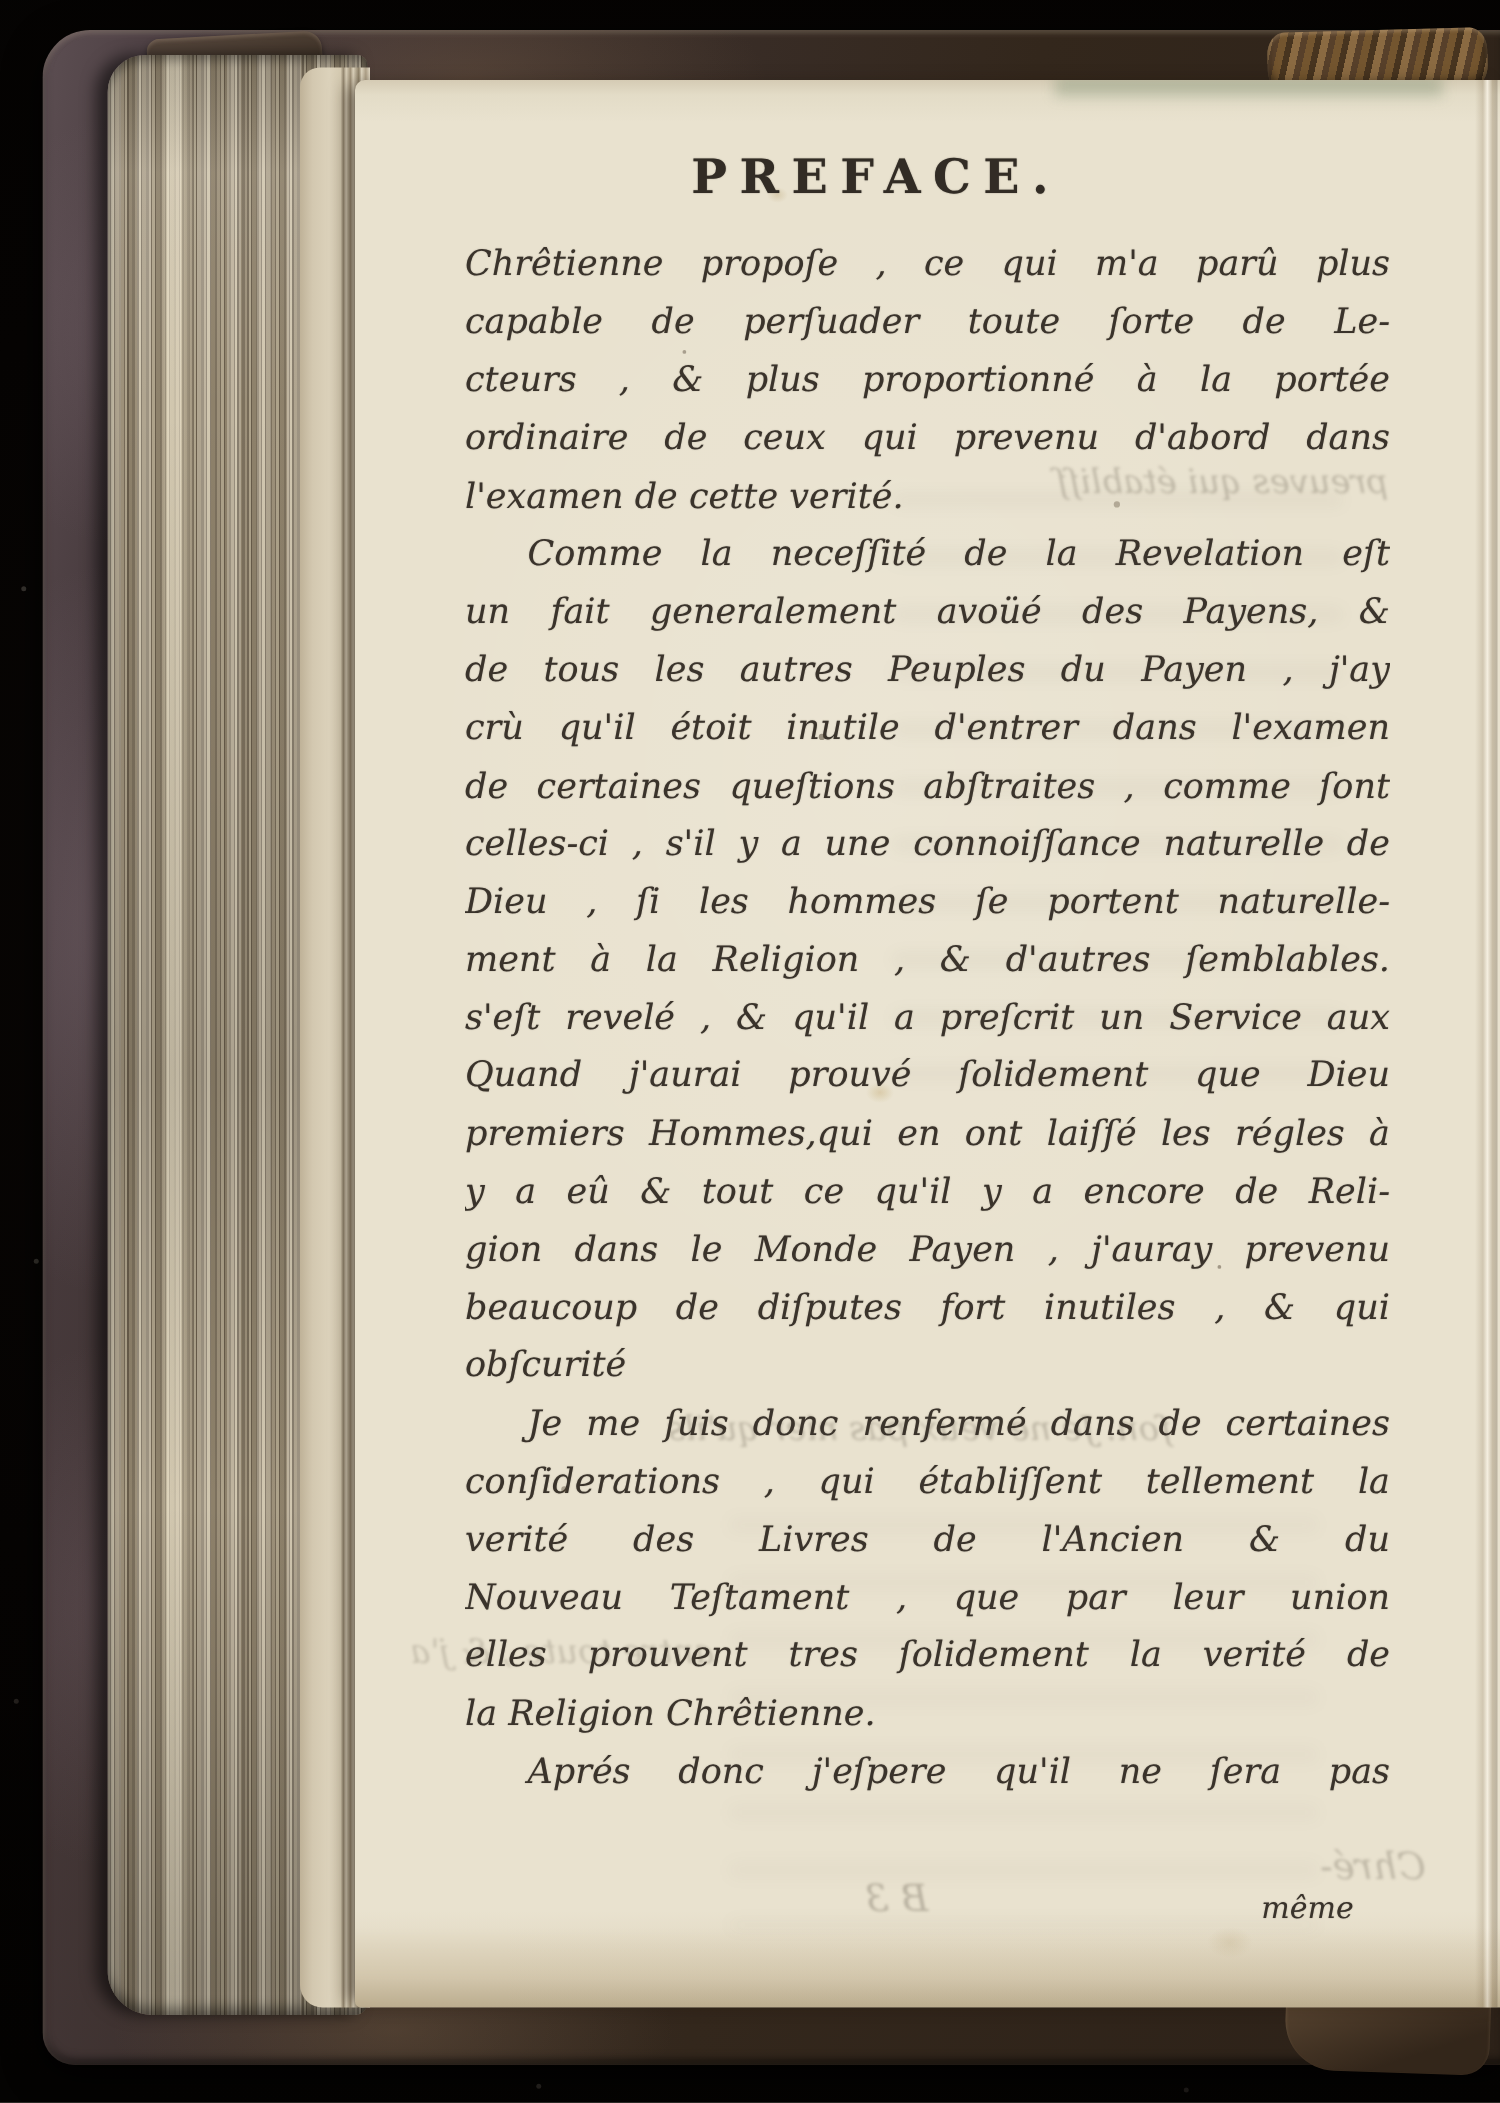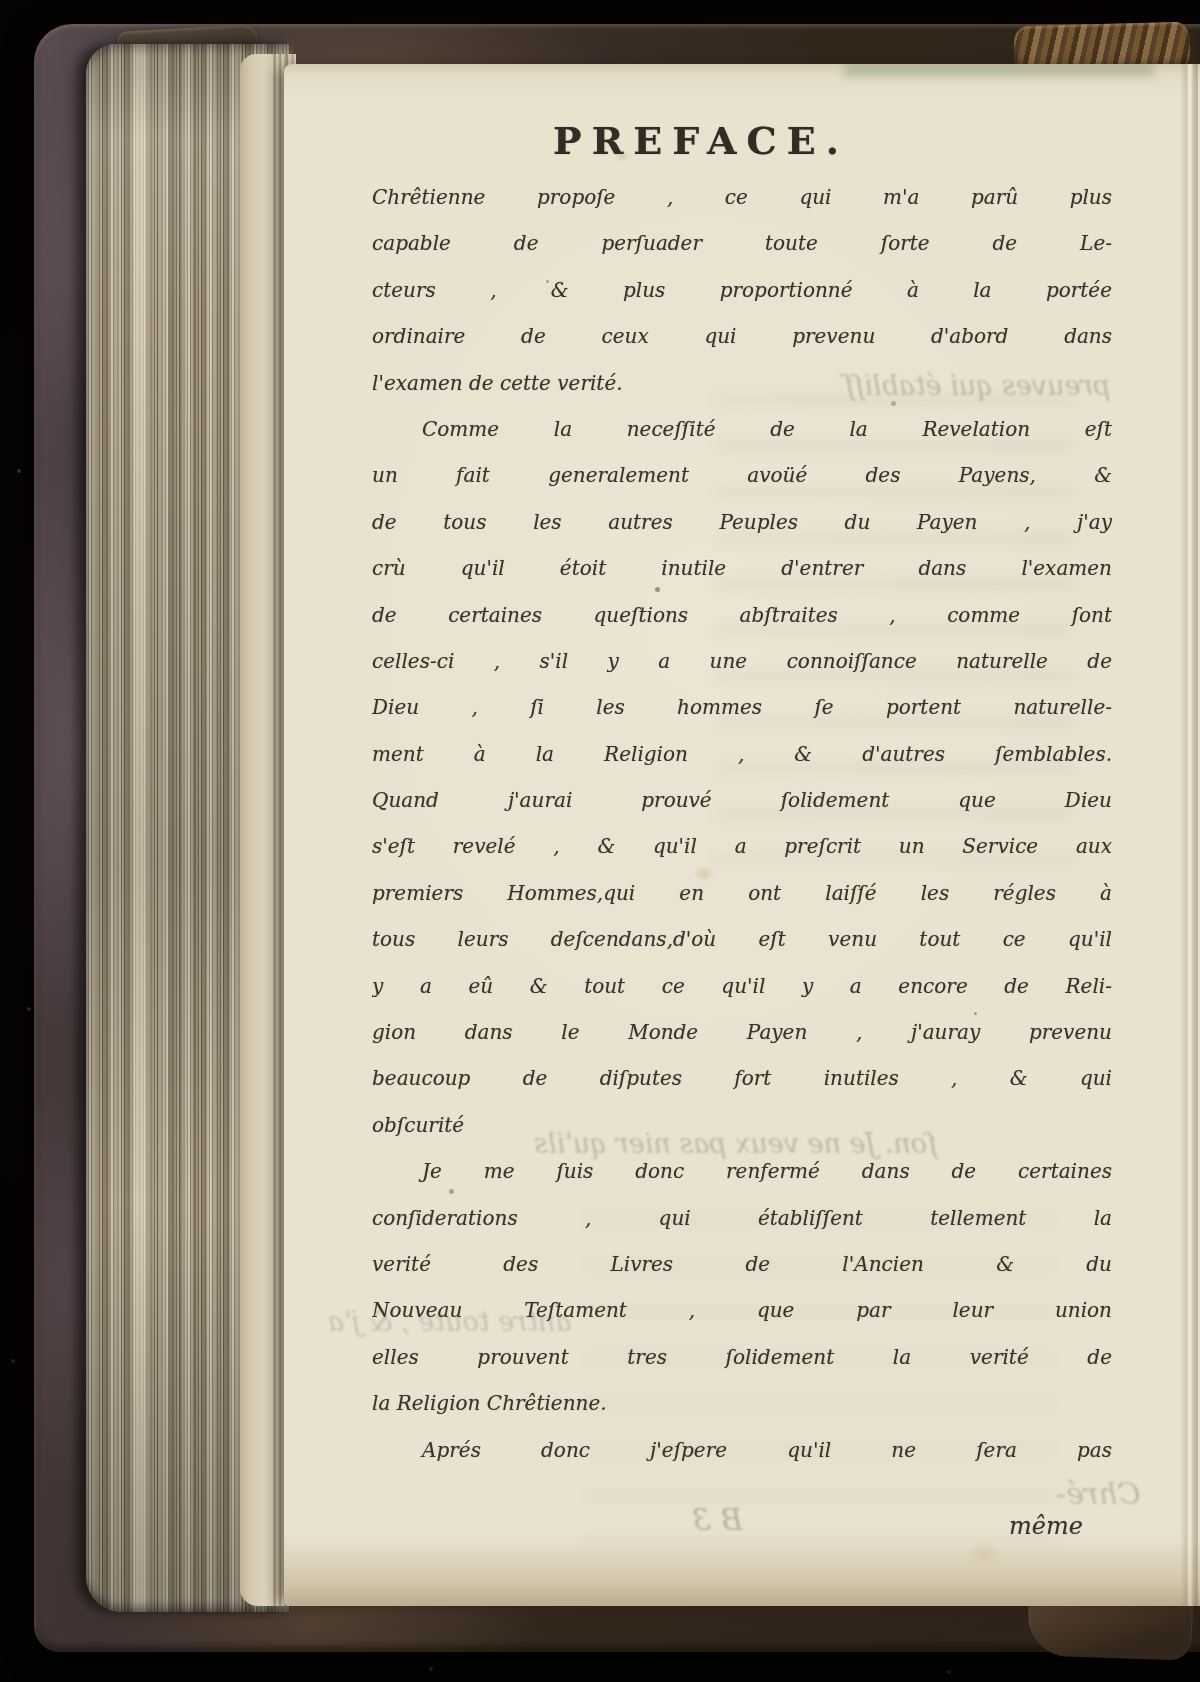--- a/index.html
+++ b/index.html
@@ -89,22 +89,22 @@
     background:rgba(104,126,96,.32);filter:blur(5px);
   }
   
   .title{
     position:absolute;left:62px;top:58px;width:700px;margin:0;
     font-family:"DejaVu Serif", serif;font-weight:700;font-size:38px;line-height:1;
     letter-spacing:10px;text-indent:10px;text-align:center;color:#322c25;
     text-shadow:0 0 1px rgba(50,44,36,.6);
   }
   .text{
-    position:absolute;left:88px;top:110px;width:740px;
-    font-family:"DejaVu Serif", serif;font-style:italic;font-size:20px;color:#3a332b;
+    position:absolute;left:88px;top:124px;width:740px;
+    font-family:"DejaVu Serif", serif;font-style:italic;font-size:28px;color:#3a332b;
     text-shadow:0 0 1px rgba(58,51,43,.42);
   }
   .line{
     height:46.4px;line-height:46.4px;overflow:hidden;
     text-align:justify;text-align-last:justify;
   }
   .line.indent{text-indent:50px;}
   .line.noj{text-align-last:left;}
   .catchword{
     position:absolute;left:500px;top:1448px;width:299px;text-align:right;
@@ -179,24 +179,23 @@
       <div class="line">ordinaire de ceux qui prevenu d'abord dans</div>
       <div class="line noj">l'examen de cette verité.</div>
       <div class="line indent">Comme la neceſſité de la Revelation eſt</div>
       <div class="line">un fait generalement avoüé des Payens, &amp;</div>
       <div class="line">de tous les autres Peuples du Payen , j'ay</div>
       <div class="line">crù qu'il étoit inutile d'entrer dans l'examen</div>
       <div class="line">de certaines queſtions abſtraites , comme ſont</div>
       <div class="line">celles-ci , s'il y a une connoiſſance naturelle de</div>
       <div class="line">Dieu , ſi les hommes ſe portent naturelle-</div>
       <div class="line">ment à la Religion , &amp; d'autres ſemblables.</div>
+      <div class="line">s'eſt revelé , &amp; qu'il a preſcrit un Service aux</div>
       <div class="line">Quand j'aurai prouvé ſolidement que Dieu</div>
-      <div class="line">s'eſt revelé , &amp; qu'il a preſcrit un Service aux</div>
       <div class="line">premiers Hommes,qui en ont laiſſé les régles à</div>
-      <div class="line">tous leurs deſcendans,d'où eſt venu tout ce qu'il</div>
       <div class="line">y a eû &amp; tout ce qu'il y a encore de Reli-</div>
       <div class="line">gion dans le Monde Payen , j'auray prevenu</div>
       <div class="line">beaucoup de diſputes fort inutiles , &amp; qui</div>
       <div class="line noj">obſcurité</div>
       <div class="line indent">Je me ſuis donc renfermé dans de certaines</div>
       <div class="line">conſiderations , qui établiſſent tellement la</div>
       <div class="line">verité des Livres de l'Ancien &amp; du</div>
       <div class="line">Nouveau Teſtament , que par leur union</div>
       <div class="line">elles prouvent tres ſolidement la verité de</div>
       <div class="line noj">la Religion Chrêtienne.</div>

